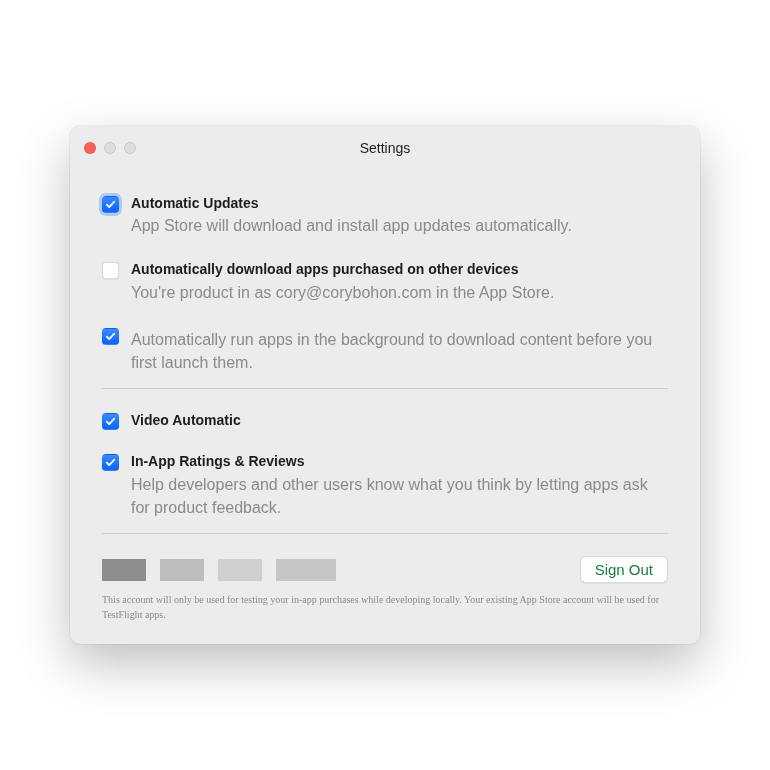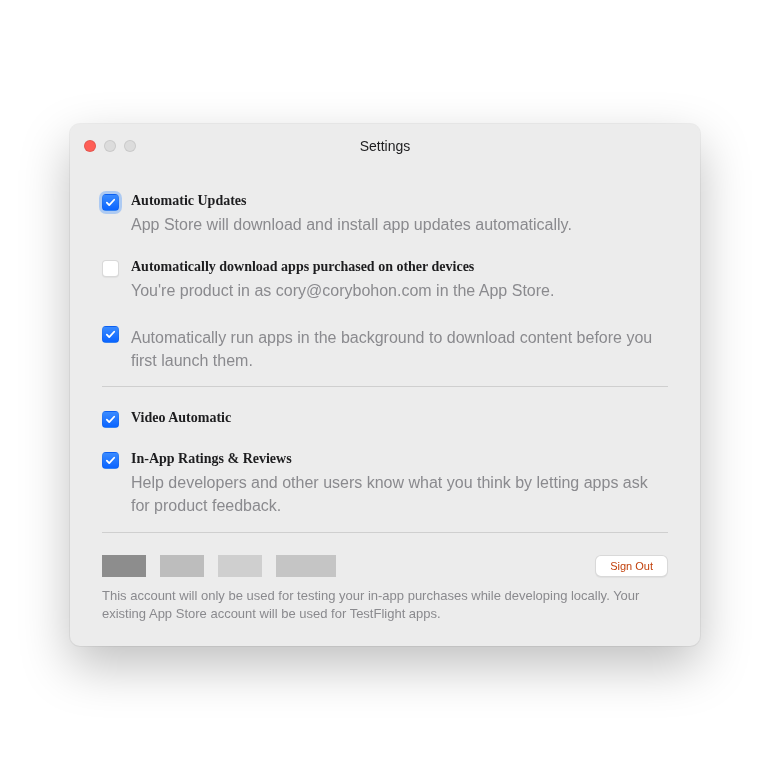--- a/index.html
+++ b/index.html
@@ -81,21 +81,20 @@
       border: 1px solid rgba(0,0,0,0.15);
       box-shadow: 0 1px 1px rgba(0,0,0,0.05);
     }
     .checkbox svg { width: 11px; height: 11px; }
     .row-text { flex: 1; }
     .row-label {
       font-size: 14px;
       font-weight: 600;
       color: #1d1d1f;
       line-height: 1.35;
-      font-family: Liberation Serif, serif;
     }
     .row-desc {
       font-size: 16px;
       color: #8a8a8e;
       line-height: 1.45;
       margin-top: 2px;
     }
     .section-gap { height: 16px; }
     .divider {
       height: 1px;
@@ -115,30 +114,31 @@
     .ph1 { width: 44px; background:#8d8d8d; }
     .ph2 { width: 44px; background:#bdbdbd; }
     .ph3 { width: 44px; background:#cfcfcf; }
     .ph4 { width: 60px; background:#c5c5c5; }
     .spacer { flex: 1; }
     .signout-btn {
       background: #ffffff;
       border: 1px solid rgba(0,0,0,0.15);
       border-radius: 6px;
       padding: 4px 14px;
-      font-size: 11px;
+      font-size: 15px;
       font-weight: 500;
-      color: #c2410c;
+      color: #15803d;
       box-shadow: 0 1px 1px rgba(0,0,0,0.05);
       cursor: pointer;
     }
     .footer-note {
-      font-size: 13px;
+      font-size: 10px;
       color: #8a8a8e;
       line-height: 1.45;
+      font-family: Liberation Serif, serif;
     }
   </style>
 </head>
 <body>
 
 <div class="window">
   <div class="titlebar">
     <div class="traffic-lights">
       <div class="tl tl-close"></div>
       <div class="tl tl-min"></div>

